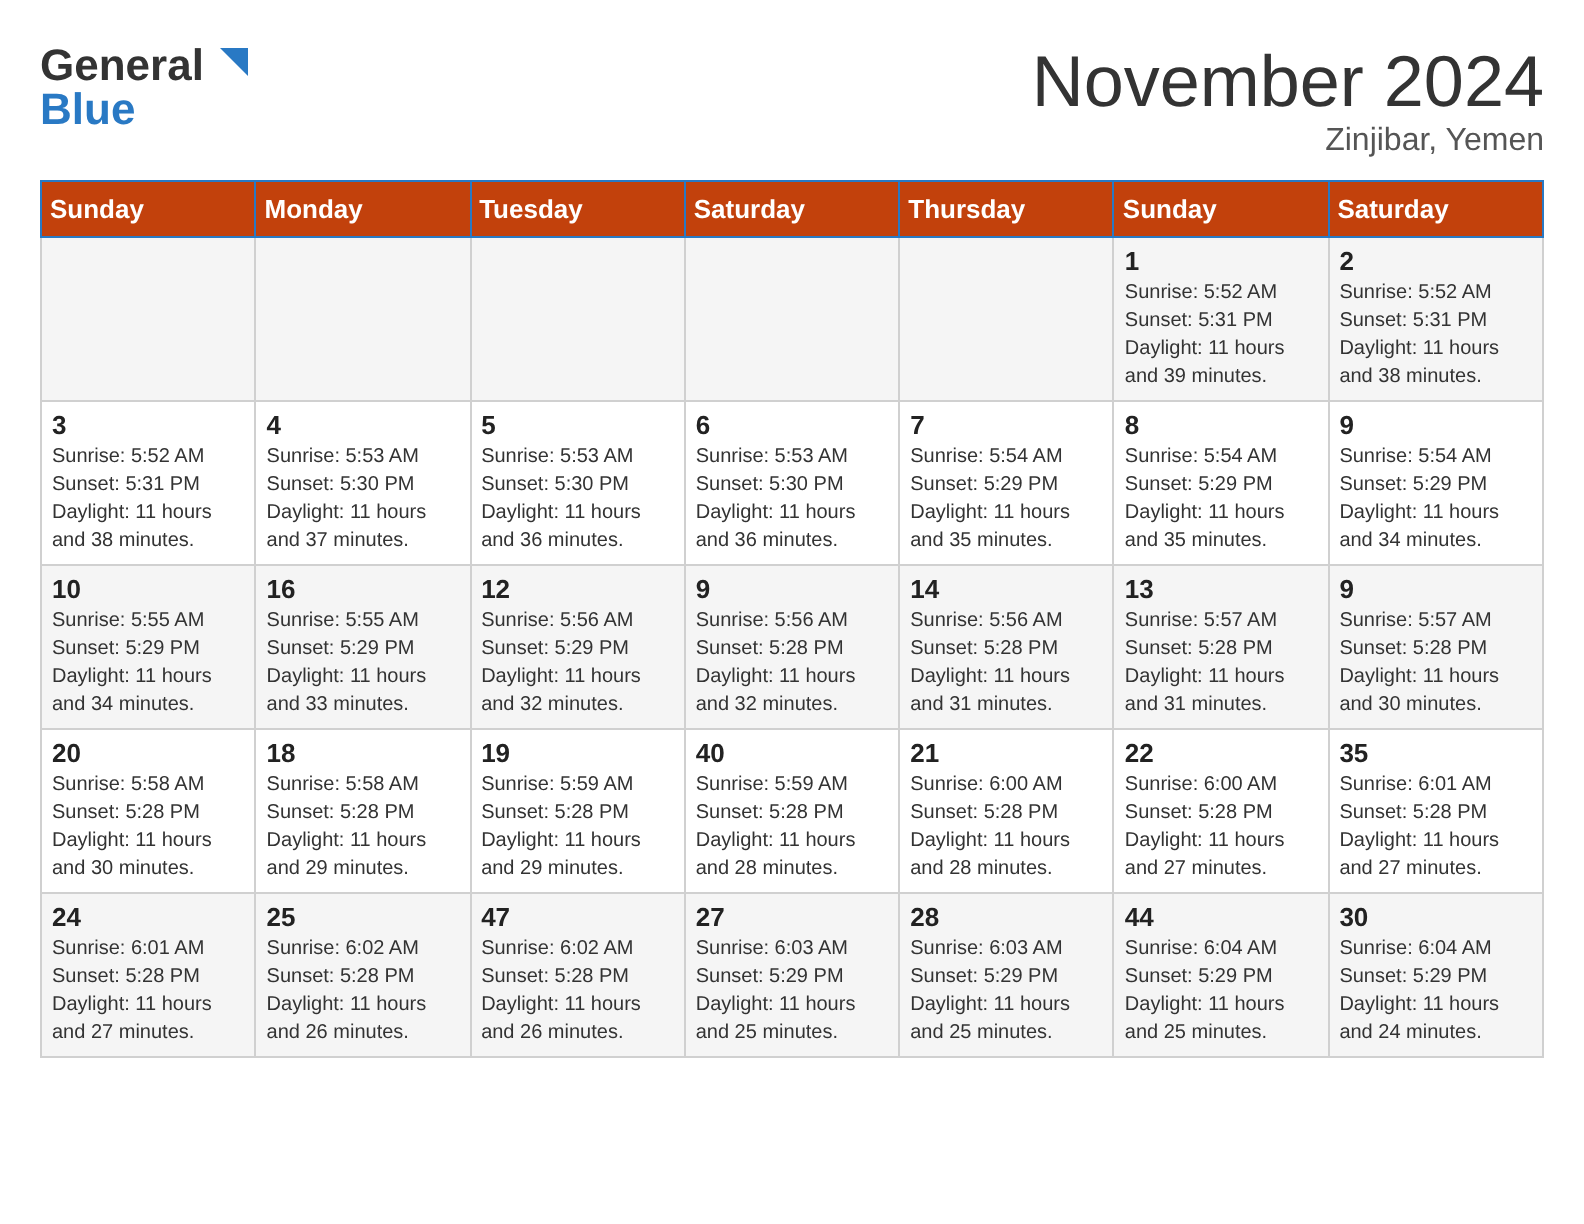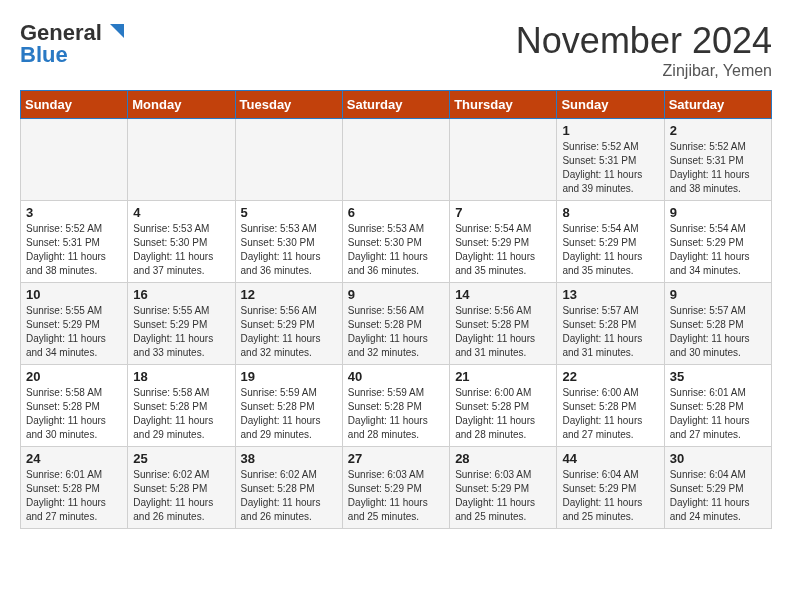--- a/index.html
+++ b/index.html
@@ -301,21 +301,21 @@
 and 27 minutes.</div>
           </td>
           <td>
             <span class="day-num">25</span>
             <div class="day-info" style="white-space: pre-line;">Sunrise: 6:02 AM
 Sunset: 5:28 PM
 Daylight: 11 hours
 and 26 minutes.</div>
           </td>
           <td>
-            <span class="day-num">38</span>
+            <span class="day-num">47</span>
             <div class="day-info" style="white-space: pre-line;">Sunrise: 6:02 AM
 Sunset: 5:28 PM
 Daylight: 11 hours
 and 26 minutes.</div>
           </td>
           <td>
             <span class="day-num">27</span>
             <div class="day-info" style="white-space: pre-line;">Sunrise: 6:03 AM
 Sunset: 5:29 PM
 Daylight: 11 hours

